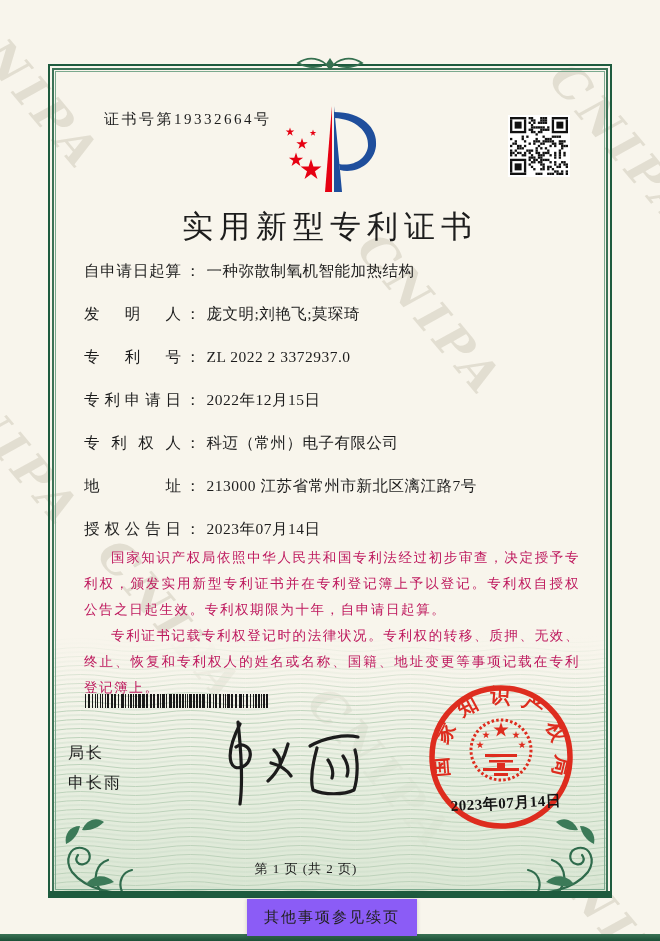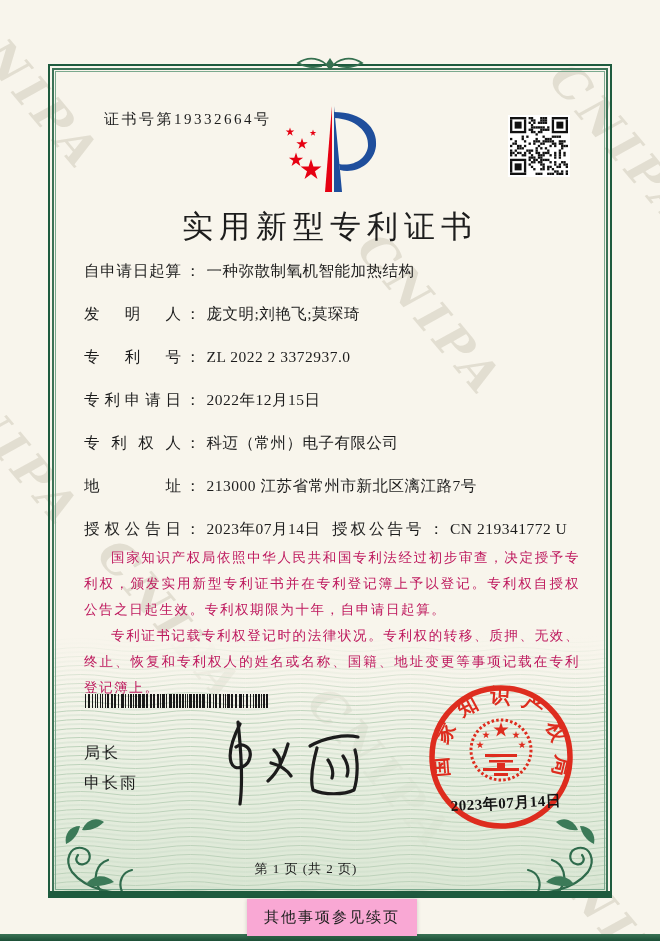--- a/index.html
+++ b/index.html
@@ -86,40 +86,40 @@
   .body-text{
     position:absolute;left:84px;top:545px;width:496px;z-index:3;
     font-size:13.5px;line-height:26px;letter-spacing:1.6px;
     text-align:justify;color:#be185d;
   }
   .body-text p{text-indent:2em;}
   
   .barcode{position:absolute;left:85px;top:694px;z-index:3;}
   
   .sig-block{
-    position:absolute;left:84px;top:738px;z-index:3;
+    position:absolute;left:68px;top:738px;z-index:3;
     font-family:"Liberation Sans","DejaVu Sans",sans-serif;
     font-size:16px;line-height:30px;letter-spacing:2px;
   }
   .sig-script{position:absolute;left:178px;top:710px;z-index:3;}
   
   .seal{position:absolute;left:428px;top:684px;width:146px;height:146px;z-index:4;opacity:0.96;}
   .seal-date{
     position:absolute;left:438px;top:794px;width:136px;z-index:5;
     text-align:center;font-size:15px;font-weight:600;color:#141414;
     letter-spacing:0.5px;transform:rotate(-3deg);
   }
   
   .page-no{
     position:absolute;left:0;top:860px;width:612px;text-align:center;
     font-size:13px;letter-spacing:1px;z-index:5;
   }
   .cont-box{
     position:absolute;left:247px;top:899px;width:170px;height:37px;z-index:6;
-    background:#f9a8d4;box-shadow:0 0 4px rgba(0,0,0,0.18);
+    background:#8b5cf6;box-shadow:0 0 4px rgba(0,0,0,0.18);
     display:flex;align-items:center;justify-content:center;
     font-size:15px;letter-spacing:2px;color:#222;
   }
   .bottom-strip{
     position:absolute;left:0;top:934px;width:660px;height:7px;
     background:linear-gradient(#3a7355,#1c4f36);z-index:5;
   }
 </style>
 </head>
 <body>
@@ -431,23 +431,20 @@
       <span class="lbl">专利申请日</span><span class="colon">：</span><span class="fval">2022年12月15日</span>
     </div>
     <div class="frow">
       <span class="lbl">专利权人</span><span class="colon">：</span><span class="fval">科迈（常州）电子有限公司</span>
     </div>
     <div class="frow">
       <span class="lbl">地址</span><span class="colon">：</span><span class="fval">213000 江苏省常州市新北区漓江路7号</span>
     </div>
     <div class="frow">
       <span class="lbl">授权公告日</span><span class="colon">：</span><span class="fval">2023年07月14日</span>
-      <span class="grant-group2">
-        <span class="g2lbl">授权公告号</span><span class="colon">：</span><span class="fval">CN 219341772 U</span>
-      </span>
     </div>
   </div>
 
   <div class="body-text">
     <p>国家知识产权局依照中华人民共和国专利法经过初步审查，决定授予专利权，颁发实用新型专利证书并在专利登记簿上予以登记。专利权自授权公告之日起生效。专利权期限为十年，自申请日起算。</p>
     <p>专利证书记载专利权登记时的法律状况。专利权的转移、质押、无效、终止、恢复和专利权人的姓名或名称、国籍、地址变更等事项记载在专利登记簿上。</p>
   </div>
 
   <svg class="barcode" id="barcode" width="186" height="14">
       <rect x="0" y="0" width="1" height="14" fill="#1a1a1a"></rect>

